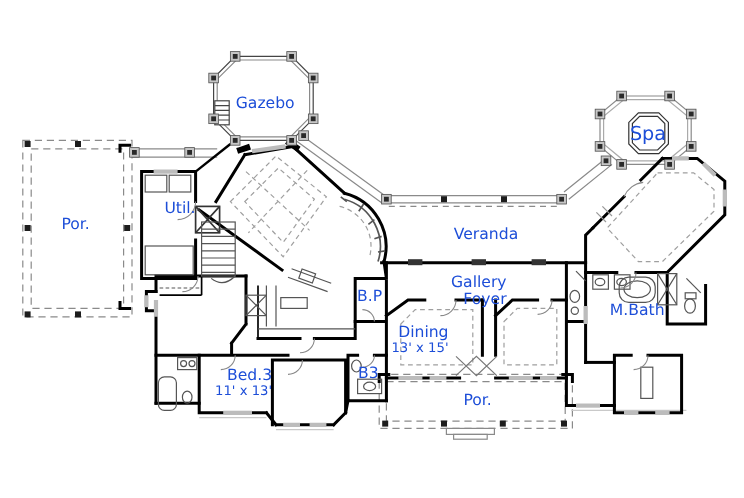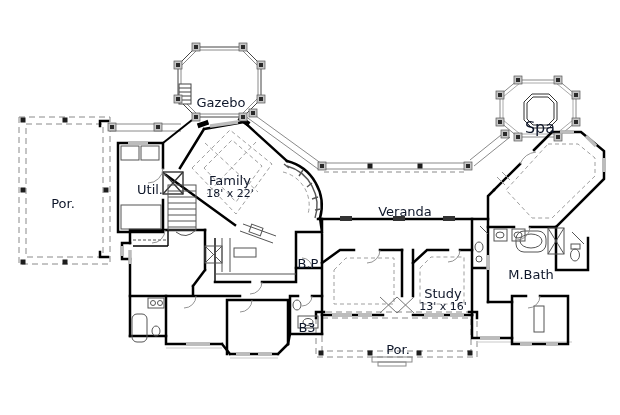--- a/index.html
+++ b/index.html
@@ -1,20 +1,20 @@
 <!DOCTYPE html>
 <html><head>
 <meta charset="utf-8">
 <style>
   html,body{margin:0;padding:0;background:#fff;}
   .canvas{position:relative;width:620px;height:415px;background:#ffffff;overflow:hidden;
           font-family:"DejaVu Sans","Liberation Sans",sans-serif;}
   svg{position:absolute;left:0;top:0;}
-  .lbl{position:absolute;transform:translate(-50%,-50%);text-align:center;color:#0f172a;
-       white-space:nowrap;line-height:1.04;margin-top:16px;}
+  .lbl{position:absolute;transform:translate(-50%,-50%);text-align:right;color:#1d4ed8;
+       white-space:nowrap;line-height:1.04;}
   .nm{display:block;font-size:13px;}
   .nm.sm{font-size:16px;}
   .dm{display:block;font-size:11px;}
 </style>
 </head>
 <body>
 
 <div class="canvas">
 
 <svg width="620" height="415" viewBox="0 0 620 415">
@@ -263,39 +263,43 @@
 
   <div class="lbl" style="left:63px;top:188px">
       <span class="nm">Por.</span>
     </div>
   <div class="lbl" style="left:221px;top:87px">
       <span class="nm">Gazebo</span>
     </div>
   <div class="lbl" style="left:150px;top:174px">
       <span class="nm">Util.</span>
     </div>
-  <div class="lbl" style="left:230px;top:170px">
-      <span class="nm">Family</span>
-      <span class="dm">18' x 22'</span>
-    </div>
   <div class="lbl" style="left:308px;top:248px">
       <span class="nm">B.P</span>
     </div>
   <div class="lbl" style="left:405px;top:196px">
       <span class="nm">Veranda</span>
     </div>
   <div class="lbl" style="left:540px;top:112px">
       <span class="nm sm">Spa</span>
     </div>
   <div class="lbl" style="left:531px;top:259px">
       <span class="nm">M.Bath</span>
     </div>
-  <div class="lbl" style="left:443px;top:283px">
-      <span class="nm">Study</span>
-      <span class="dm">13' x 16'</span>
+  <div class="lbl" style="left:399px;top:243px">
+      <span class="nm">Gallery</span>
+      <span class="nm">Foyer</span>
+    </div>
+  <div class="lbl" style="left:350px;top:283px">
+      <span class="nm">Dining</span>
+      <span class="dm">13' x 15'</span>
+    </div>
+  <div class="lbl" style="left:203px;top:319px">
+      <span class="nm">Bed.3</span>
+      <span class="dm">11' x 13'</span>
     </div>
   <div class="lbl" style="left:307px;top:312px">
       <span class="nm">B3</span>
     </div>
   <div class="lbl" style="left:398px;top:334px">
       <span class="nm">Por.</span>
     </div>
 
 </div>
 

